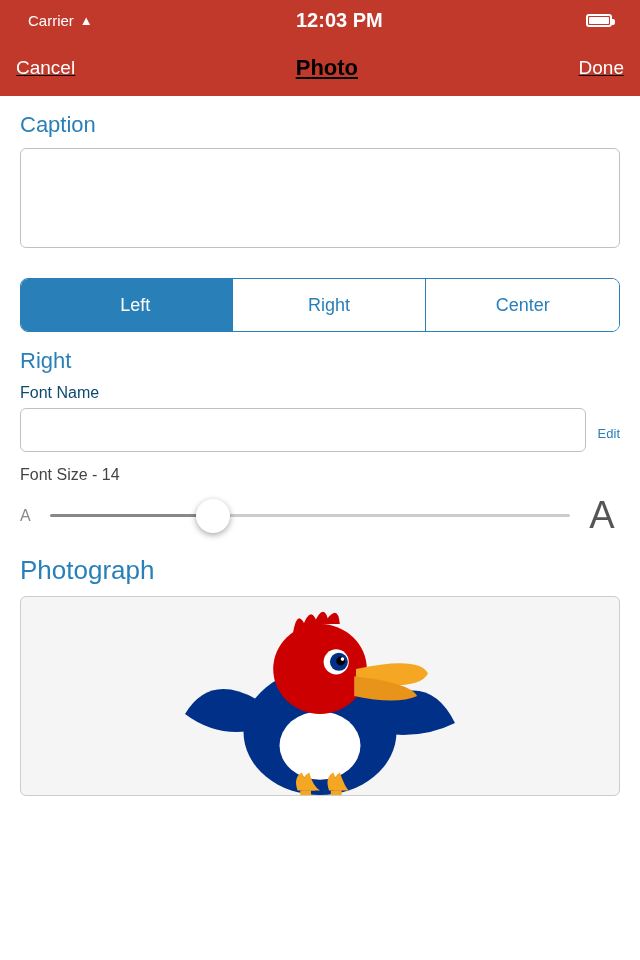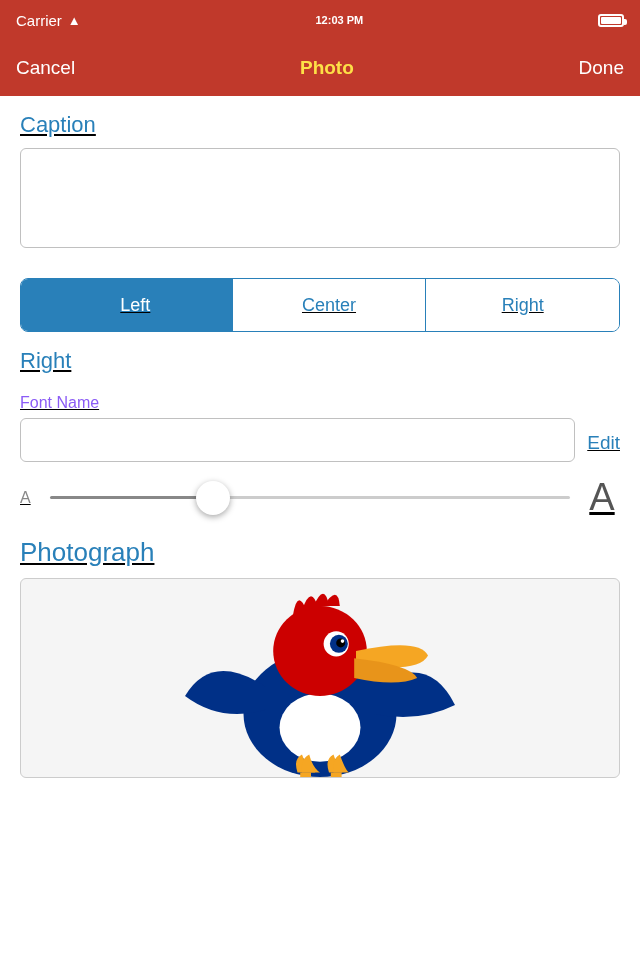--- a/index.html
+++ b/index.html
@@ -13,26 +13,26 @@
     }
 
     
     .status-bar {
       background: #c0392b;
       color: white;
       height: 40px;
       display: flex;
       align-items: center;
       justify-content: space-between;
-      padding: 0 16px;
+      padding: 0 28px;
       font-size: 15px;
       font-weight: 500;
     }
     .status-left { display: flex; align-items: center; gap: 6px; }
-    .status-center { font-weight: 600; font-size: 11px; }
+    .status-center { font-weight: 600; font-size: 20px; }
     .status-right { display: flex; align-items: center; gap: 4px; }
     .wifi-icon { font-size: 13px; }
     .battery-icon {
       width: 26px; height: 13px;
       border: 2px solid white;
       border-radius: 3px;
       position: relative;
       display: inline-block;
     }
     .battery-icon::after {
@@ -52,40 +52,40 @@
     }
 
     
     .nav-bar {
       background: #c0392b;
       height: 56px;
       display: flex;
       align-items: center;
       justify-content: space-between;
       padding: 0 16px;
+      text-decoration: underline;
     }
     .nav-cancel, .nav-done {
       color: white;
       font-size: 19px;
       font-weight: 400;
       background: none;
       border: none;
       cursor: pointer;
     }
     .nav-title {
-      color: #fde047;
-      font-size: 19px;
+      color: #000000;
+      font-size: 22px;
       font-weight: 700;
     }
 
     
     .content {
       padding: 16px 20px;
       background: #fff;
-      text-decoration: underline;
     }
 
     
     .section-label {
       color: #2980b9;
       font-size: 22px;
       font-weight: 400;
       margin-bottom: 10px;
     }
 
@@ -124,43 +124,43 @@
     .align-btn:last-child { border-right: none; }
     .align-btn.active {
       background: #2980b9;
       color: white;
       padding-left: 18px;
     }
 
     
     .font-section { margin-bottom: 0; }
     .font-name-label {
-      color: #8b5cf6;
+      color: #0c4a6e;
       font-size: 16px;
       margin-bottom: 6px;
-      margin-top: 20px;
+      margin-top: 10px;
     }
     .font-name-row {
       display: flex;
       align-items: center;
       gap: 12px;
       margin-bottom: 14px;
     }
     .font-name-input {
       flex: 1;
       height: 44px;
       border: 1.5px solid #c0c0c0;
       border-radius: 6px;
       padding: 0 10px;
       font-size: 16px;
       outline: none;
     }
     .edit-btn {
       color: #2980b9;
-      font-size: 19px;
+      font-size: 13px;
       background: none;
       border: none;
       cursor: pointer;
       font-weight: 400;
       white-space: nowrap;
       margin-top: 6px;
     }
 
     .font-size-label {
       color: #444;
@@ -259,33 +259,34 @@
 <div class="content">
 
   
   <div class="section-label">Caption</div>
   <textarea class="caption-textarea" style=""></textarea>
 
   
   <div class="alignment-section">
     <div class="alignment-buttons">
       <button class="align-btn active">Left</button>
+      <button class="align-btn">Right</button>
       <button class="align-btn">Center</button>
-      <button class="align-btn">Right</button>
     </div>
   </div>
 
   
   <div class="font-section">
     <div class="section-label">Right</div>
     <div class="font-name-label">Font Name</div>
     <div class="font-name-row">
       <input class="font-name-input" type="text" value="" style="">
       <button class="edit-btn">Edit</button>
     </div>
+    <div class="font-size-label">Font Size - 14</div>
     <div class="slider-row">
       <span class="slider-a-small">A</span>
       <input class="font-slider" type="range" min="0" max="100" value="30" style="">
       <span class="slider-a-large">A</span>
     </div>
   </div>
 
   
   <div class="photo-section-label">Photograph</div>
   <div class="photo-container">

